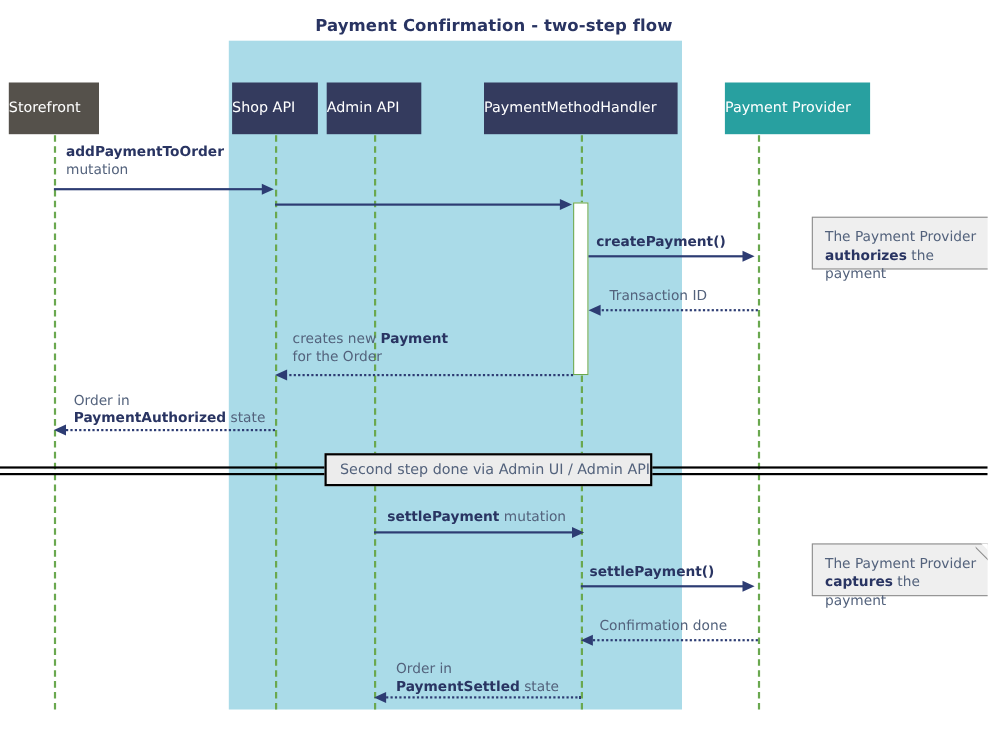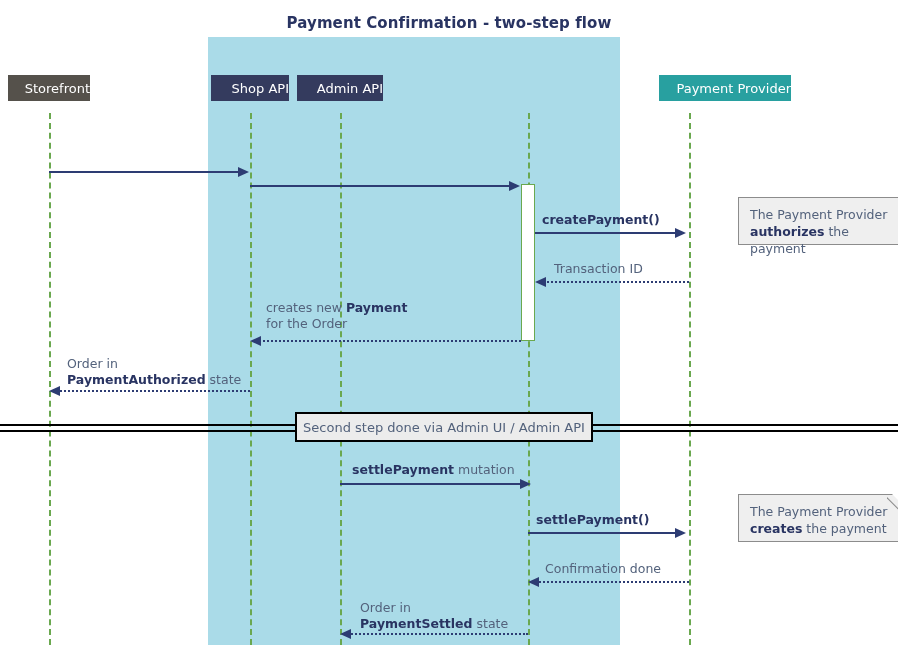--- a/index.html
+++ b/index.html
@@ -52,25 +52,25 @@
     position: absolute;
     top: 113px;
     width: 0;
     height: 532px;
     border-left: 2px dashed #6aa84f;
   }
   
   .participant {
     position: absolute;
     top: 75px;
-    height: 26px;
+    height: 47px;
     box-sizing: border-box;
     display: flex;
     align-items: center;
-    justify-content: flex-end;
+    justify-content: flex-start;
     color: #ffffff;
     font-size: 13px;
     white-space: nowrap;
   }
   .p-storefront { background: #55514b; }
   .p-navy       { background: #343b5e; }
   .p-teal       { background: #28a0a0; margin-left: 36px; }
 
   
   .activation {
@@ -161,21 +161,21 @@
     height: 0;
     border-top: 2px solid #000000;
   }
   .divider-box {
     position: absolute;
     background: #ececec;
     border: 2px solid #000000;
     box-sizing: border-box;
     display: flex;
     align-items: center;
-    justify-content: center;
+    justify-content: flex-end;
     font-size: 13px;
     color: #53627c;
     white-space: nowrap;
   }
 </style>
 </head>
 <body>
 
 <div id="diagram">
 
@@ -191,26 +191,33 @@
 
   <div class="participant p-storefront" style="left:8px;width:82px">
     <span>Storefront</span>
   </div>
   <div class="participant p-navy" style="left:297px;width:86px">
     <span>Admin API</span>
   </div>
   <div class="participant p-navy" style="left:211px;width:78px">
     <span>Shop API</span>
   </div>
+  <div class="participant p-navy" style="left:440px;width:176px">
+    <span>PaymentMethodHandler</span>
+  </div>
   <div class="participant p-teal" style="left:623px;width:132px">
     <span>Payment Provider</span>
   </div>
 
   <div class="activation" style="left:521px;top:184px;width:14px;height:157px"></div>
 
+  <div class="msg-label" style="left:60px;top:130px">
+    <b>addPaymentToOrder</b><br>
+    <span>mutation</span>
+  </div>
   <div class="msg-line" style="left:49px;top:171px;width:194px"></div>
   <div class="arrowhead right" style="left:238px;top:167px"></div>
 
   <div class="msg-line" style="left:250px;top:185px;width:260px"></div>
   <div class="arrowhead right" style="left:509px;top:181px"></div>
 
   <div class="msg-label" style="left:542px;top:212px">
     <b>createPayment()</b>
   </div>
   <div class="msg-line" style="left:535px;top:232px;width:141px"></div>
@@ -269,18 +276,18 @@
 
   <div class="note" style="left:697px;top:197px;width:182px;height:48px">
     <span>The Payment Provider</span><br>
     <b>authorizes</b><span> the payment</span>
     <span class="note-fold"></span>
     <span class="note-fold-edge"></span>
   </div>
 
   <div class="note" style="left:697px;top:494px;width:167px;height:48px">
     <span>The Payment Provider</span><br>
-    <b>creates</b><span> the payment</span>
+    <b>captures</b><span> the payment</span>
     <span class="note-fold"></span>
     <span class="note-fold-edge"></span>
   </div>
 
 </div>
 
 </body></html>

